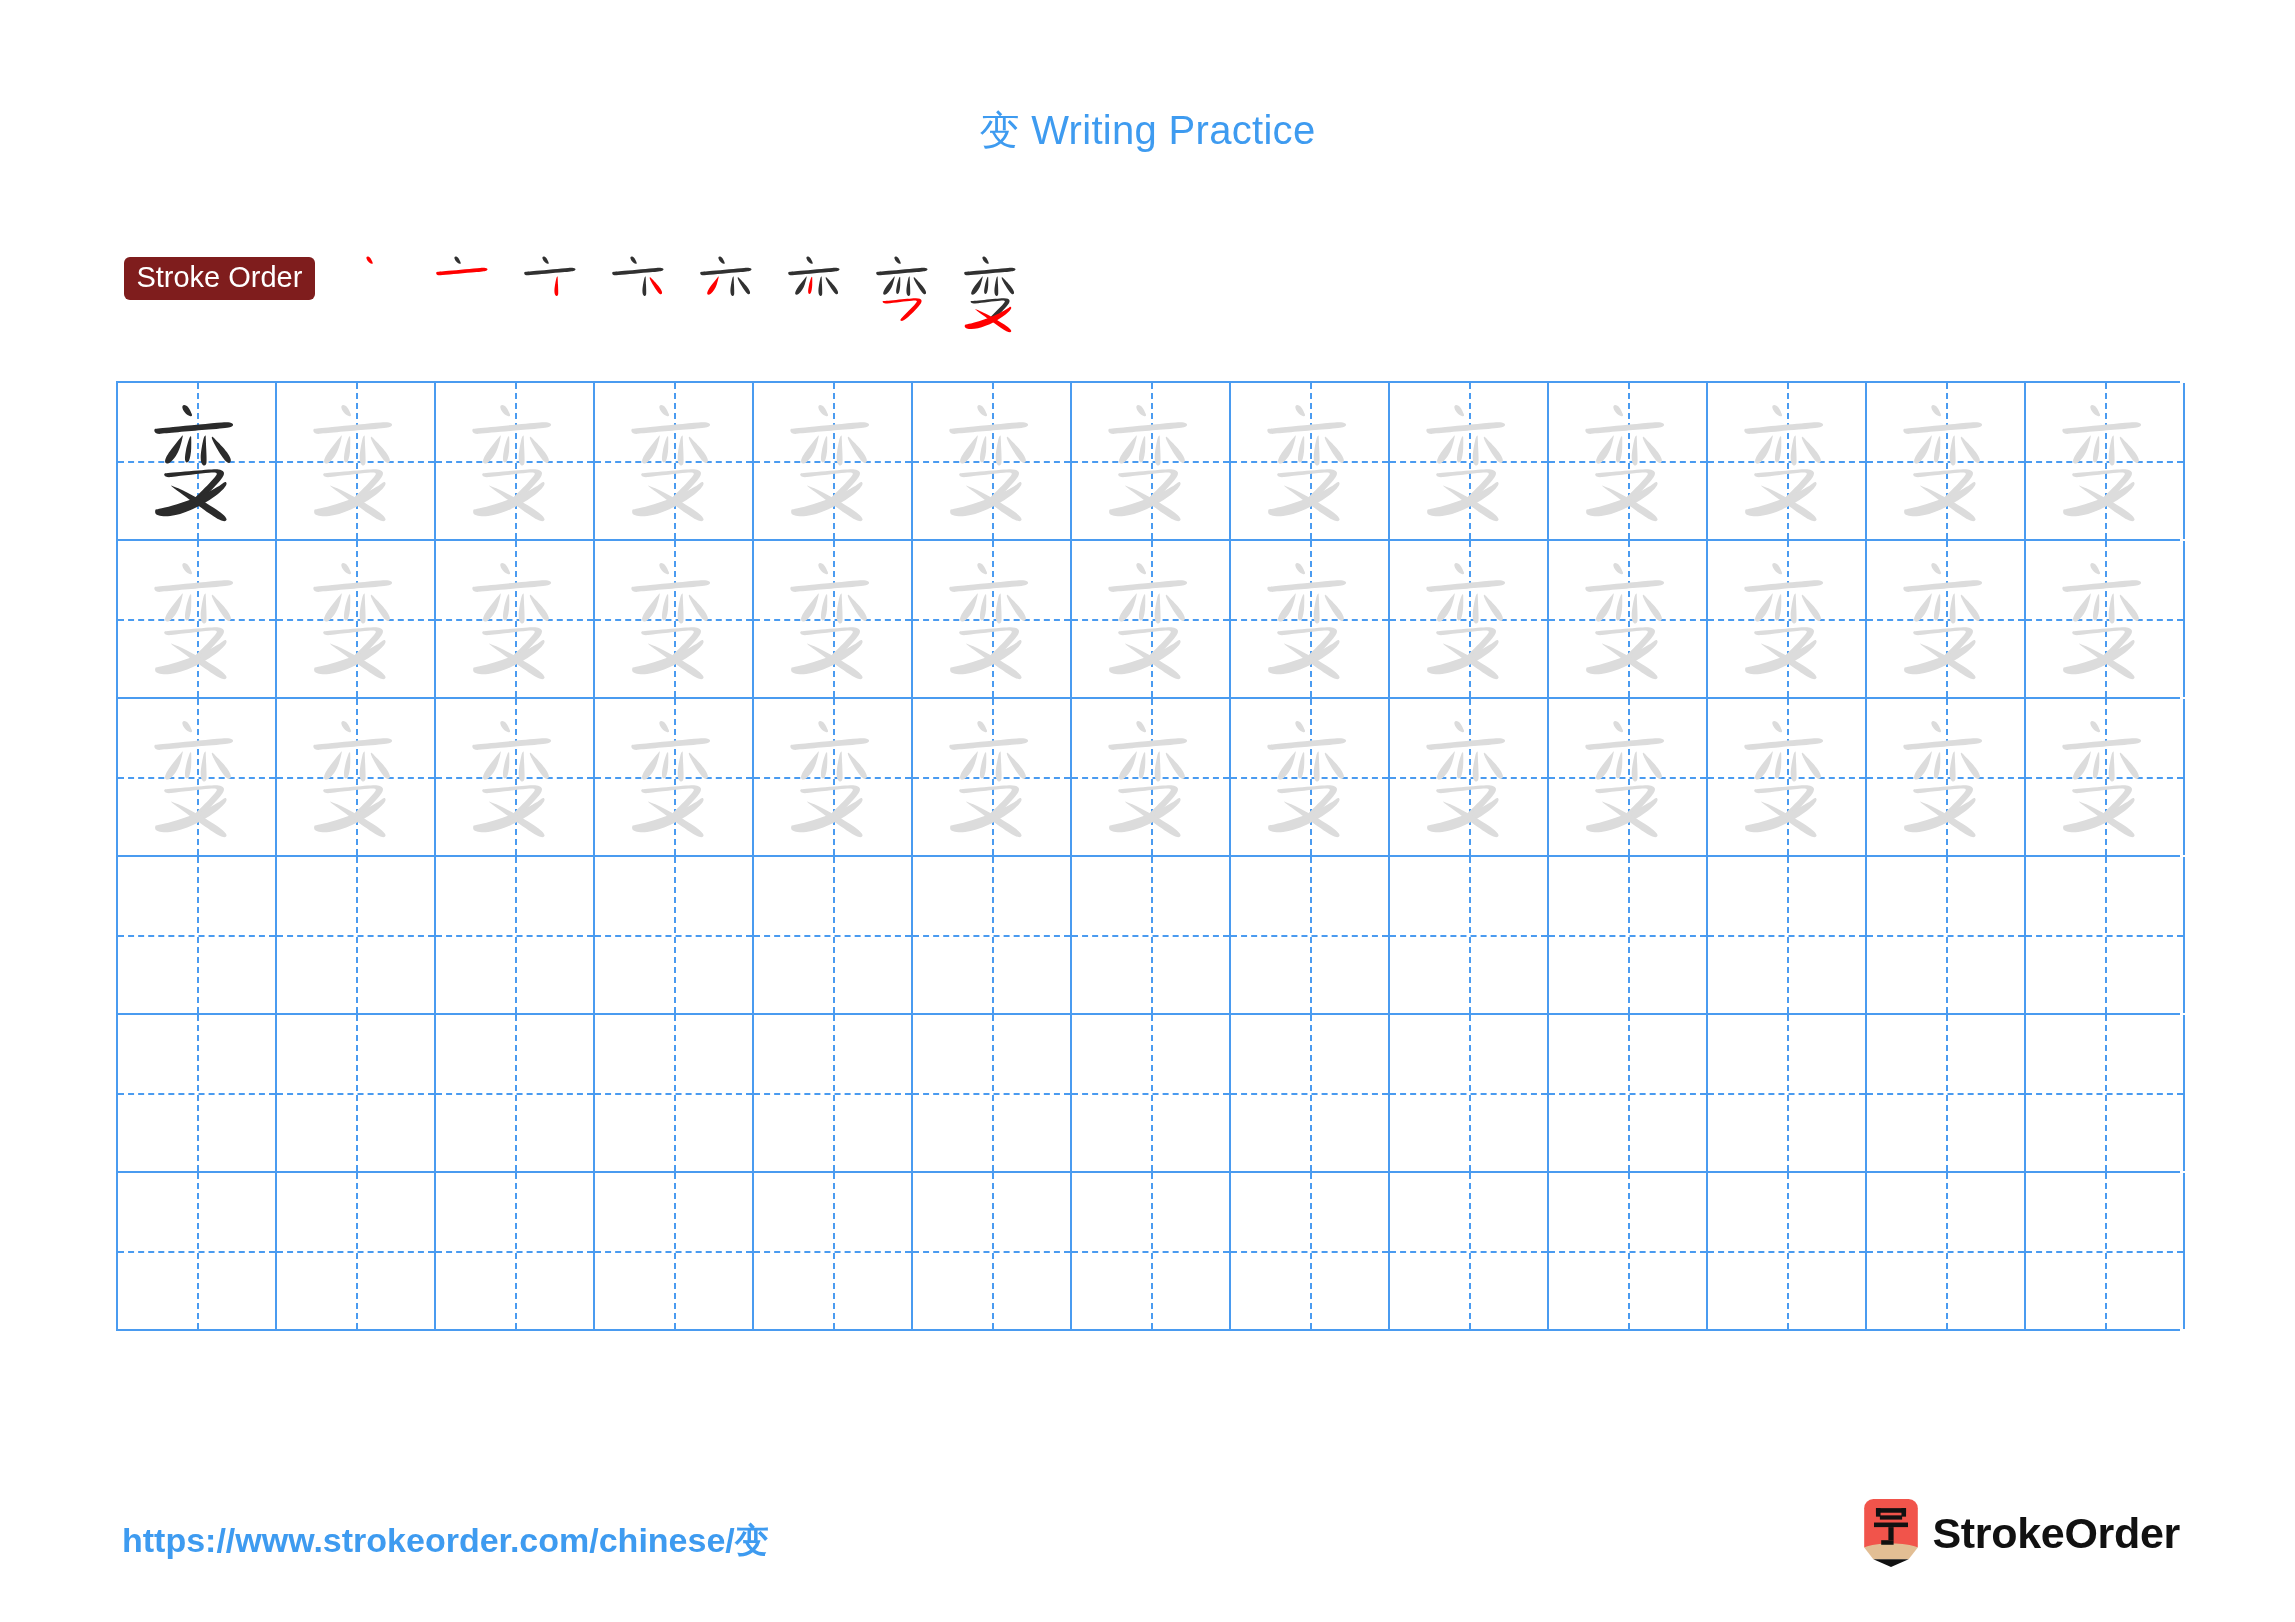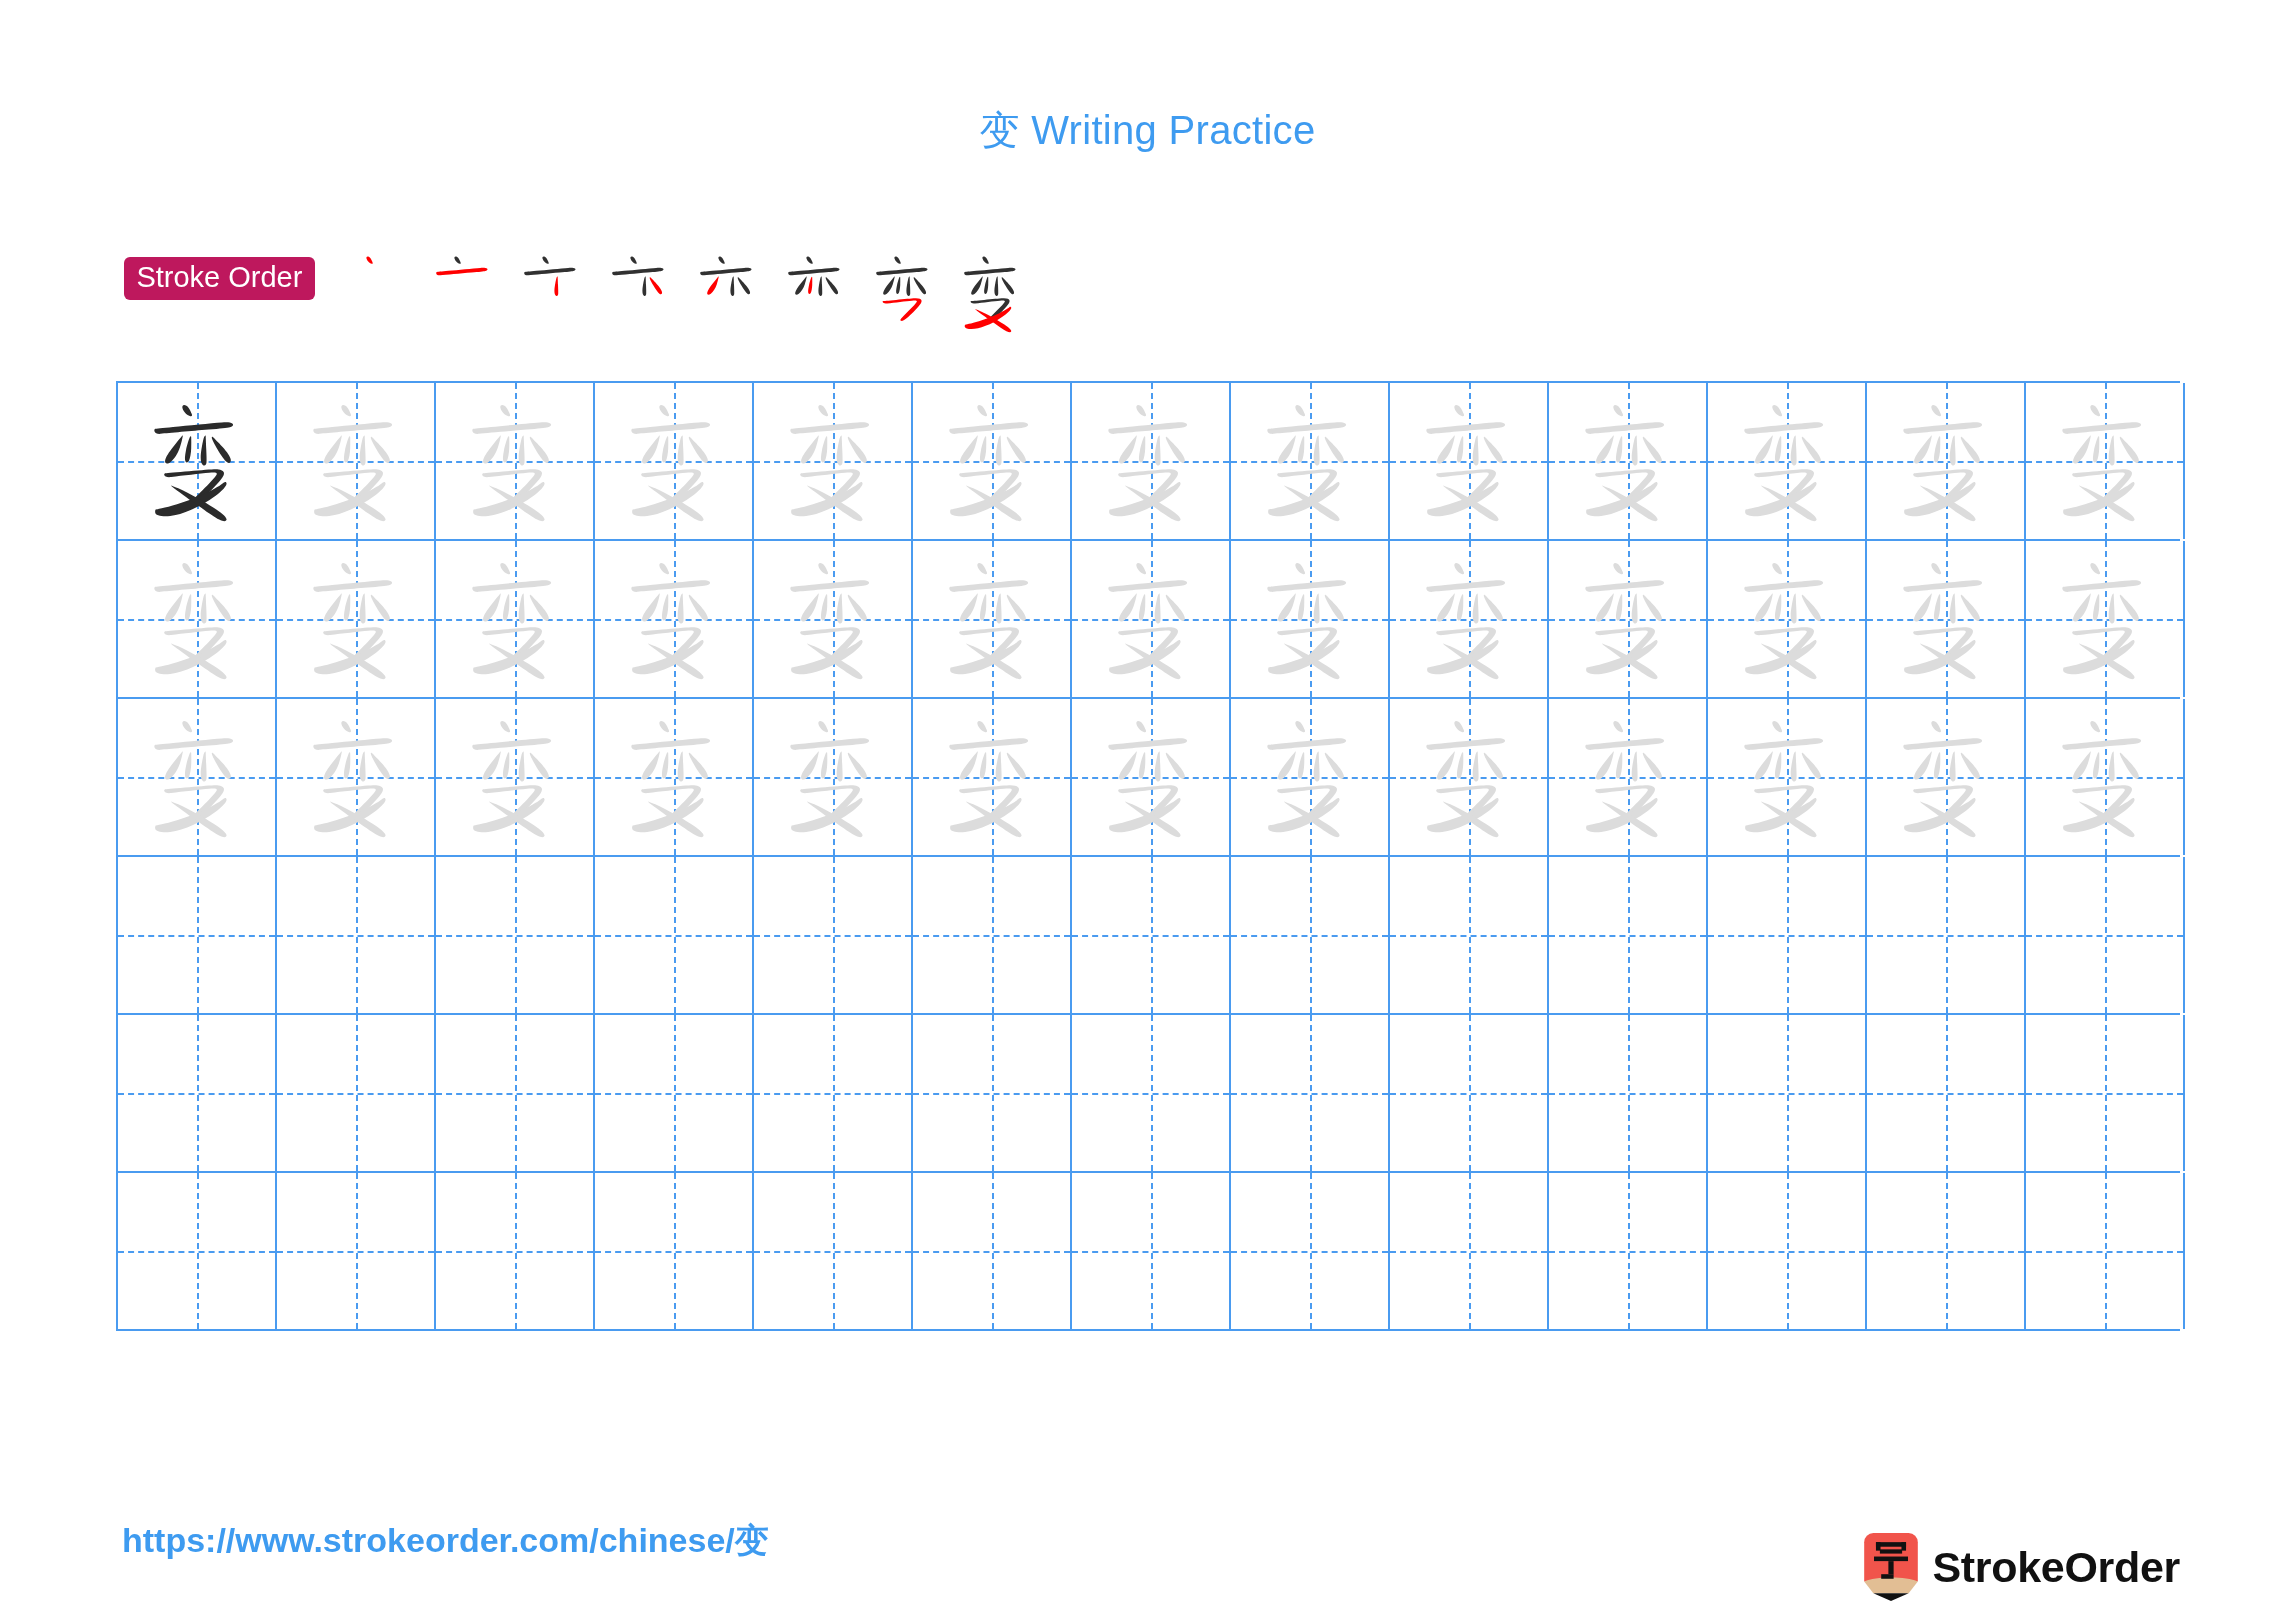--- a/index.html
+++ b/index.html
@@ -34,21 +34,21 @@
   
   #stroke-order-row {
     position: absolute;
     top: 254px;
     left: 124px;
     height: 77px;
     display: flex;
     align-items: flex-start;
   }
   #stroke-order-badge {
-    background: #be185d;
+    background: #7f1d1d;
     color: #ffffff;
     font-size: 29px;
     font-weight: 400;
     border-radius: 5.9px;
     padding: 5.9px 12.4px 7.9px 12.4px;
     line-height: 1;
     white-space: nowrap;
     margin-top: 3.3px;
   }
   #stroke-steps {
@@ -118,21 +118,21 @@
     left: 122px;
     top: 1518px;
     font-size: 34px;
     color: #3E9BF0;
     font-weight: 700;
     white-space: nowrap;
   }
   #footer-brand {
     position: absolute;
     right: 115px;
-    top: 1531px;
+    top: 1497px;
     display: flex;
     align-items: center;
     height: 72px;
   }
   #brand-logo-icon {
     width: 54px; height: 68px;
     flex: 0 0 54px;
     margin-right: 14.4px;
   }
   #brand-logo-icon svg { display: block; width: 54px; height: 68px; }

